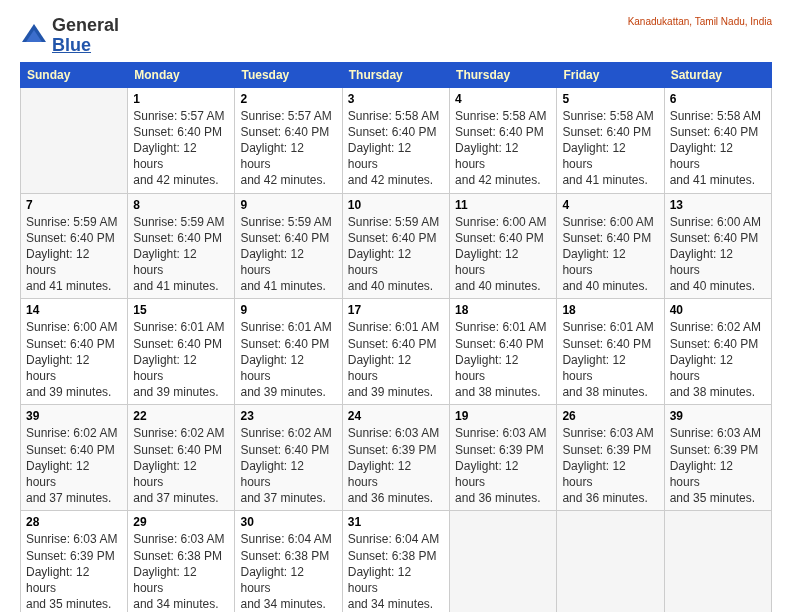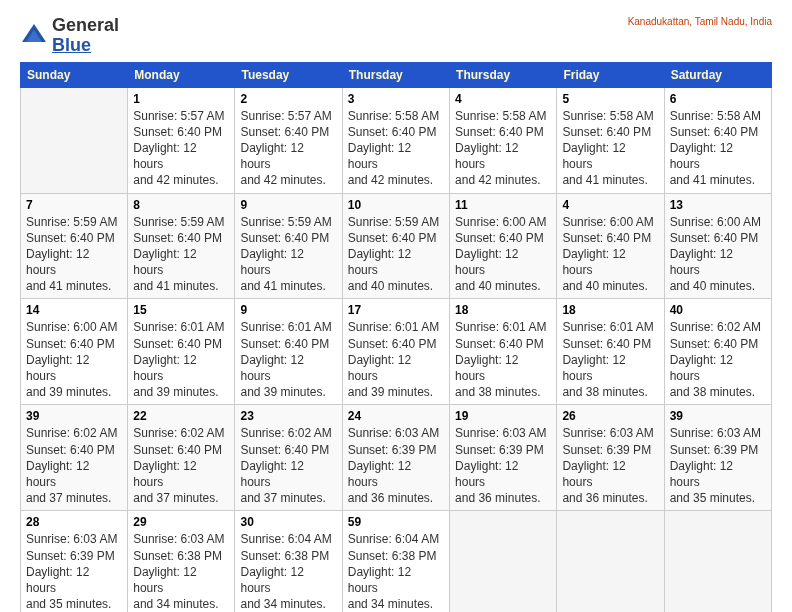--- a/index.html
+++ b/index.html
@@ -348,21 +348,21 @@
 and 34 minutes.</div>
           </td>
           <td>
             <span class="day-number">30</span>
             <div class="day-info" style="white-space: pre-line;">Sunrise: 6:04 AM
 Sunset: 6:38 PM
 Daylight: 12 hours
 and 34 minutes.</div>
           </td>
           <td>
-            <span class="day-number">59</span>
+            <span class="day-number">31</span>
             <div class="day-info" style="white-space: pre-line;">Sunrise: 6:04 AM
 Sunset: 6:38 PM
 Daylight: 12 hours
 and 34 minutes.</div>
           </td>
           <td class="empty-cell"></td>
           <td class="empty-cell"></td>
           <td class="empty-cell"></td>
         </tr>
       </tbody>

